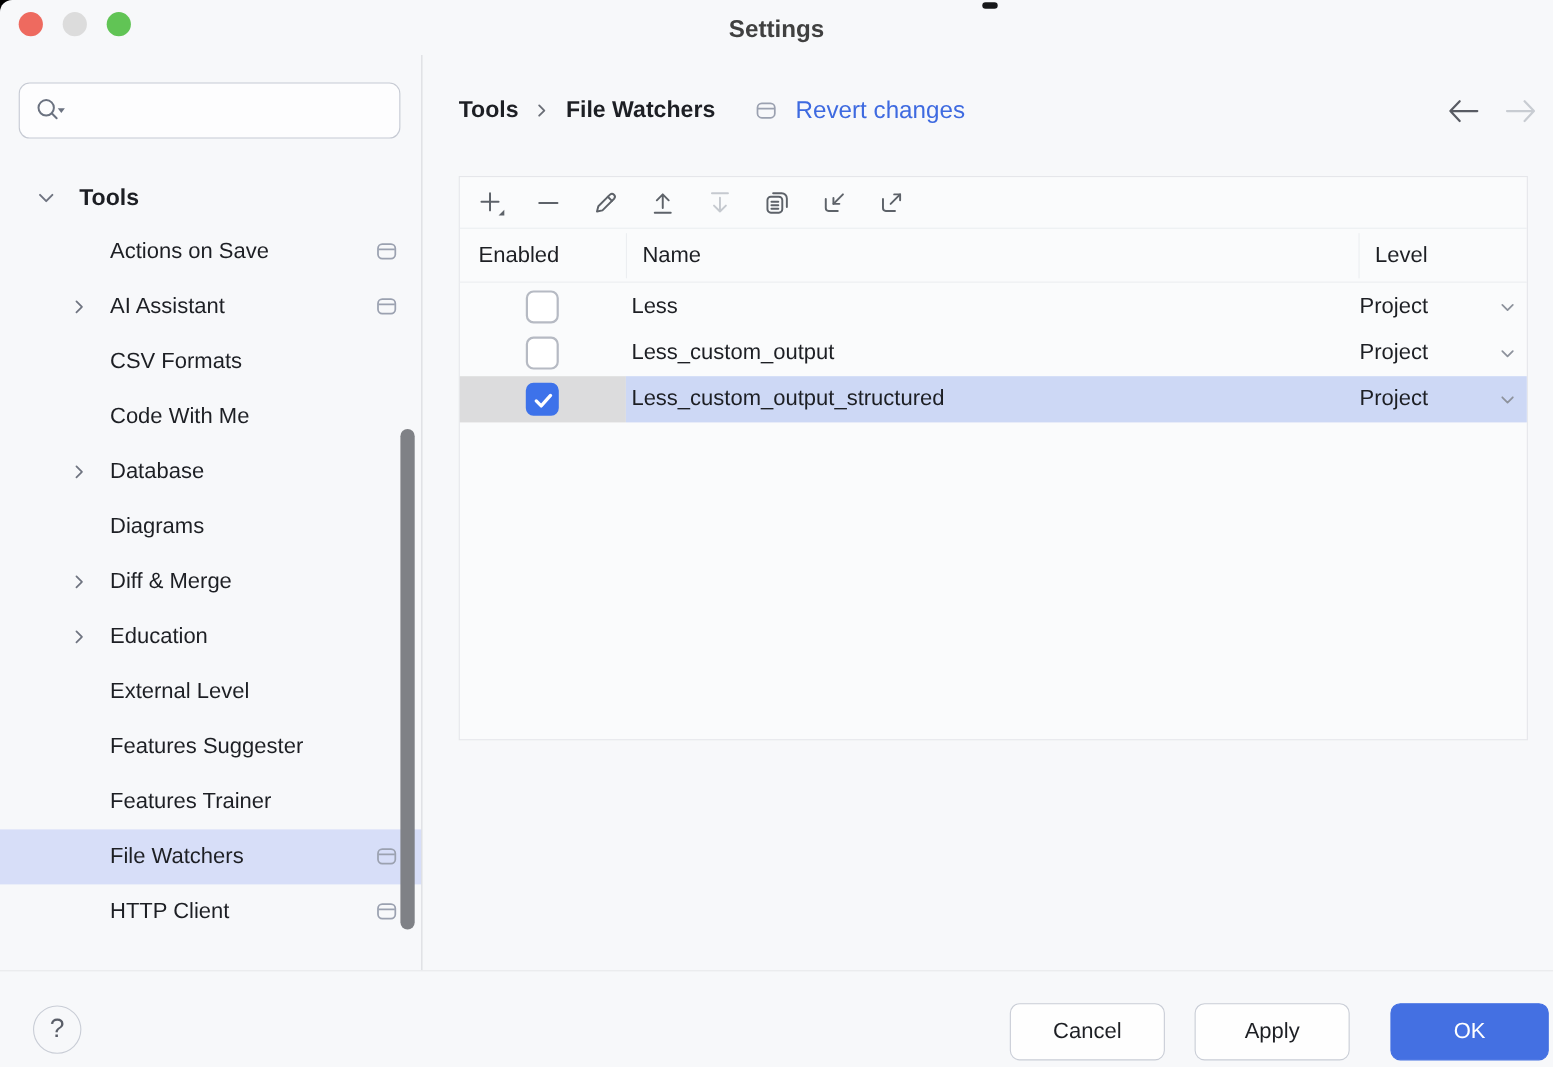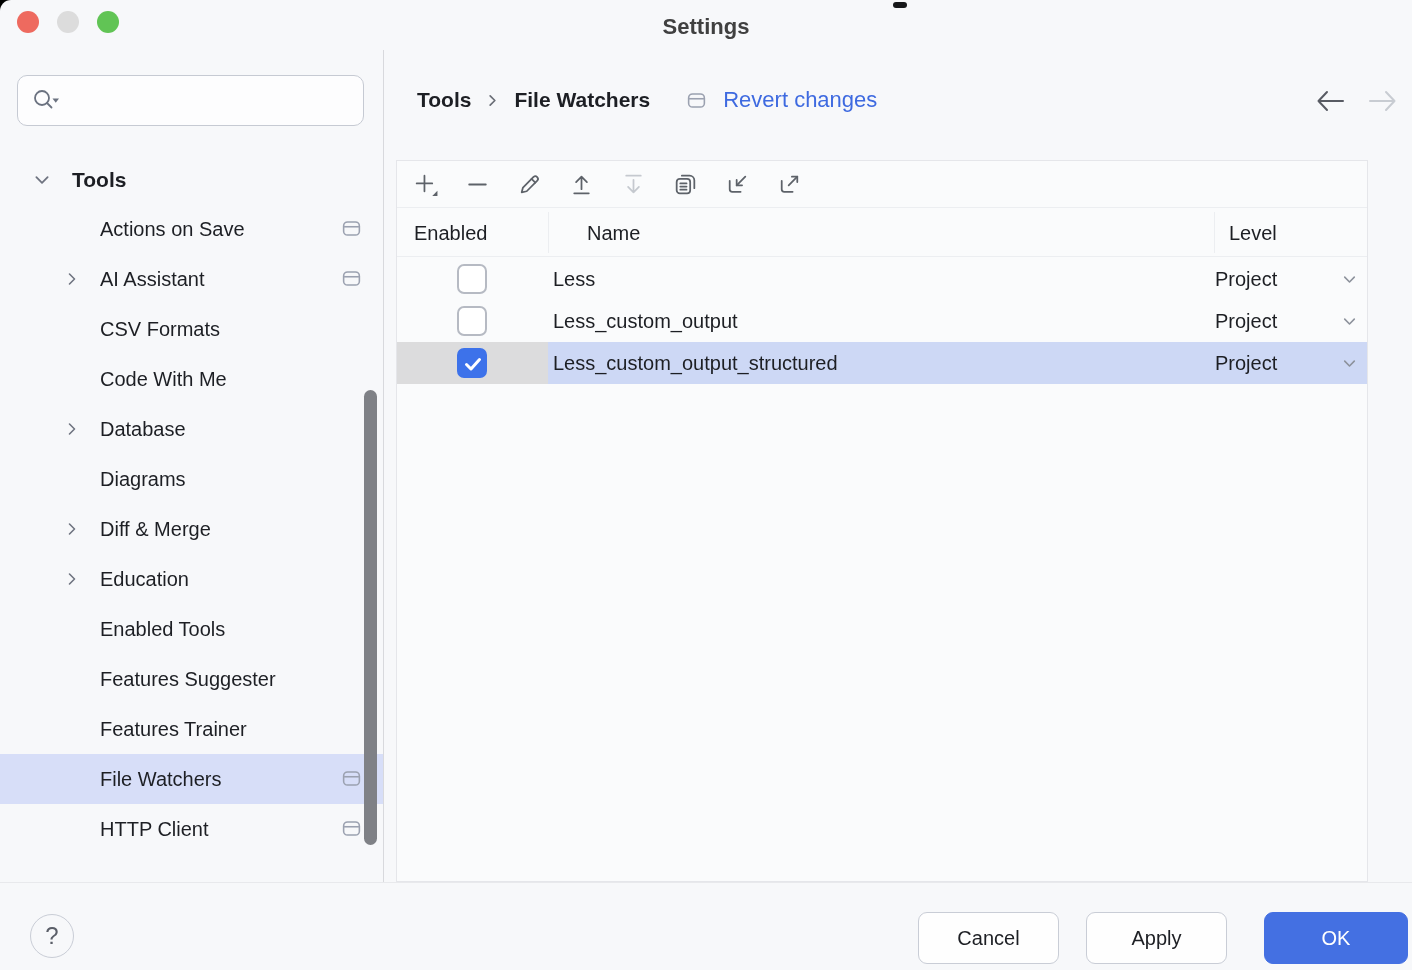--- a/index.html
+++ b/index.html
@@ -43,34 +43,34 @@
 
   
   .breadcrumb-row { position: absolute; left: 417px; top: 80px; height: 40px; display: flex; align-items: center; }
   .crumb { font-size: 21px; font-weight: bold; white-space: nowrap; }
   .crumb-sep { margin: 0 14px; display: flex; }
   .bc-win-icon { margin-left: 36px; display: flex; }
   .revert-link { margin-left: 16px; font-size: 22px; color: #3e6ae0; white-space: nowrap; cursor: pointer; }
   .nav-arrows { position: absolute; right: 14px; top: 88px; display: flex; gap: 21px; }
 
   
-  .panel { position: absolute; left: 396px; top: 160px; width: 972px; height: 722px;
+  .panel { position: absolute; left: 417px; top: 160px; width: 972px; height: 513px;
            background: #fafbfc; border: 1px solid #e5e6ea; }
   .toolbar { position: absolute; left: 0; top: 0; right: 0; height: 47px; border-bottom: 1px solid #eceef1;
              display: flex; align-items: center; padding-left: 2px; }
   .tb-btn { width: 52px; height: 44px; display: flex; align-items: center; justify-content: center; cursor: pointer; }
   .tb-btn svg { stroke: #5d6269; }
   .tb-btn svg .fillpart { fill: #5d6269; }
   .tb-btn.disabled svg { stroke: #c5c9cf; }
 
   .table-header { position: absolute; left: 0; top: 48px; right: 0; height: 48px; border-bottom: 1px solid #eceef1; }
   .col-sep { position: absolute; top: 3px; bottom: 3px; width: 1px; background: #eceef1; }
   .col-sep.s1 { left: 151px; } .col-sep.s2 { left: 817px; }
   .th { position: absolute; top: 50%; transform: translateY(-50%); font-size: 20px; }
-  .th.enabled { left: 17px; } .th.name { left: 166px; margin-left: 24px; } .th.level { left: 832px; }
+  .th.enabled { left: 17px; } .th.name { left: 166px; } .th.level { left: 832px; }
 
   .table-rows { position: absolute; left: 0; top: 97px; right: 0; }
   .t-row { position: relative; height: 42px; }
   .t-row .bg-check, .t-row .bg-rest { display: none; }
   .t-row.selected .bg-check { display: block; position: absolute; left: 0; top: 0; bottom: 0; width: 151px; background: #dcdcdd; }
   .t-row.selected .bg-rest  { display: block; position: absolute; left: 151px; top: 0; bottom: 0; right: 0; background: #cdd8f5; }
   .checkbox { position: absolute; left: 60px; top: 6px; width: 30px; height: 30px; border-radius: 7px;
               background: #ffffff; border: 2px solid #b6bac3; cursor: pointer; }
   .checkbox svg { display: none; position: absolute; left: -1px; top: -1px; }
   .checkbox.checked { background: #3d72ea; border-color: #3d72ea; }
@@ -174,21 +174,21 @@
       </div>
       <div class="tree-item">
         <span class="ti-chevron">
             <svg width="16" height="16" viewBox="0 0 16 16">
               <path d="M5.5 3 L10.5 8 L5.5 13" stroke="#6f7480" stroke-width="1.6" fill="none" stroke-linecap="round" stroke-linejoin="round"></path>
             </svg>
           </span>
         <span class="ti-label">Education</span>
       </div>
       <div class="tree-item">
-        <span class="ti-label">Enabled Tools</span>
+        <span class="ti-label">External Level</span>
       </div>
       <div class="tree-item">
         <span class="ti-label">Features Suggester</span>
       </div>
       <div class="tree-item">
         <span class="ti-label">Features Trainer</span>
       </div>
       <div class="tree-item selected">
         <span class="ti-label">File Watchers</span>
         <span class="ti-win">

